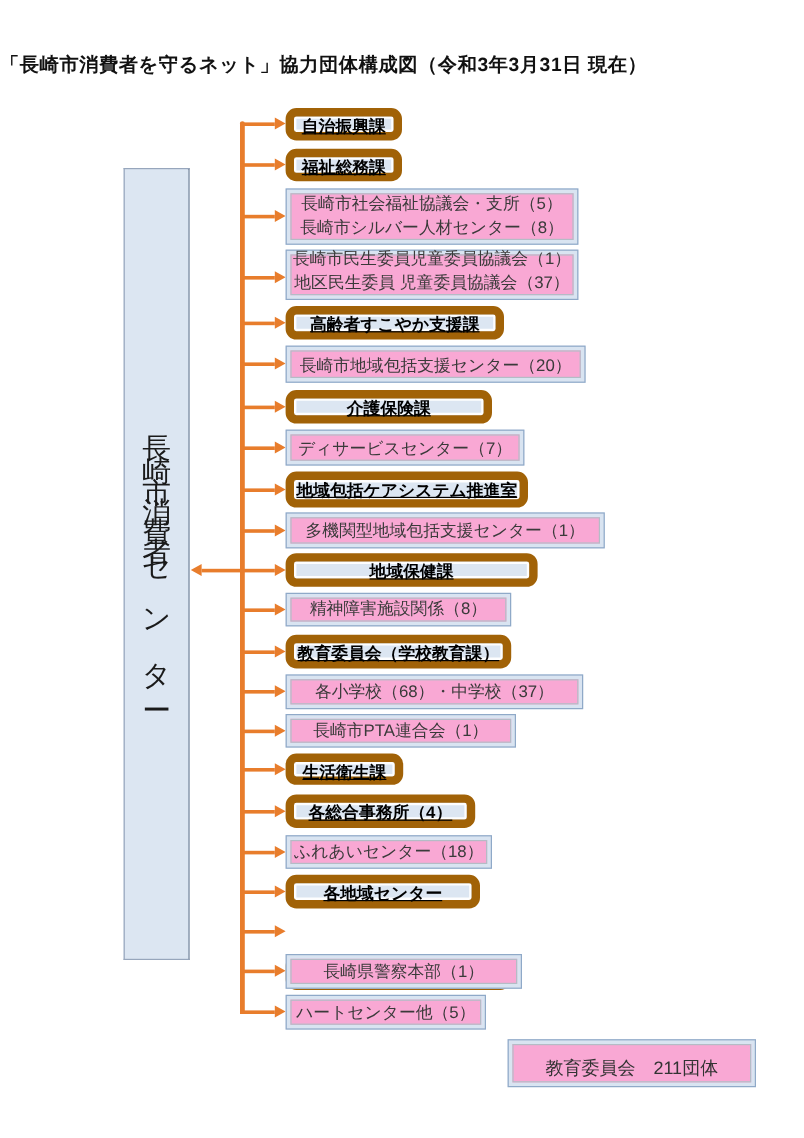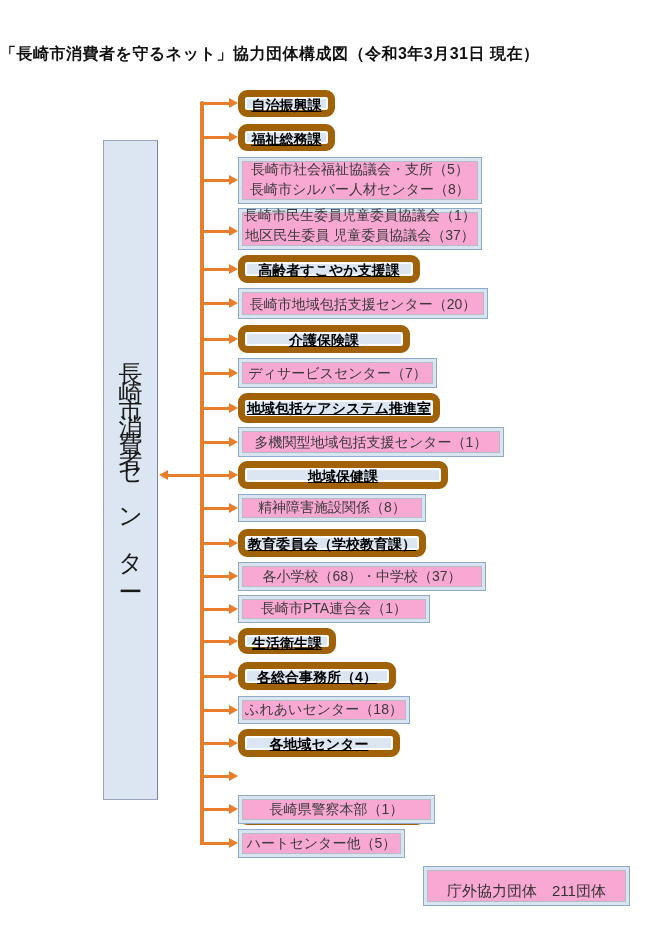--- a/index.html
+++ b/index.html
@@ -188,17 +188,17 @@
       </div>
     </div>
   <div class="org" style="top:829px;width:167px;height:29px">
       <div class="inner">
         <span>ハートセンター他（5）</span>
       </div>
     </div>
 
   <div class="org footer-box">
     <div class="inner">
-        <span>庁外協力団体　211団体</span>
+        <span>教育委員会　211団体</span>
       </div>
   </div>
 
 </div>
 
 </body></html>

